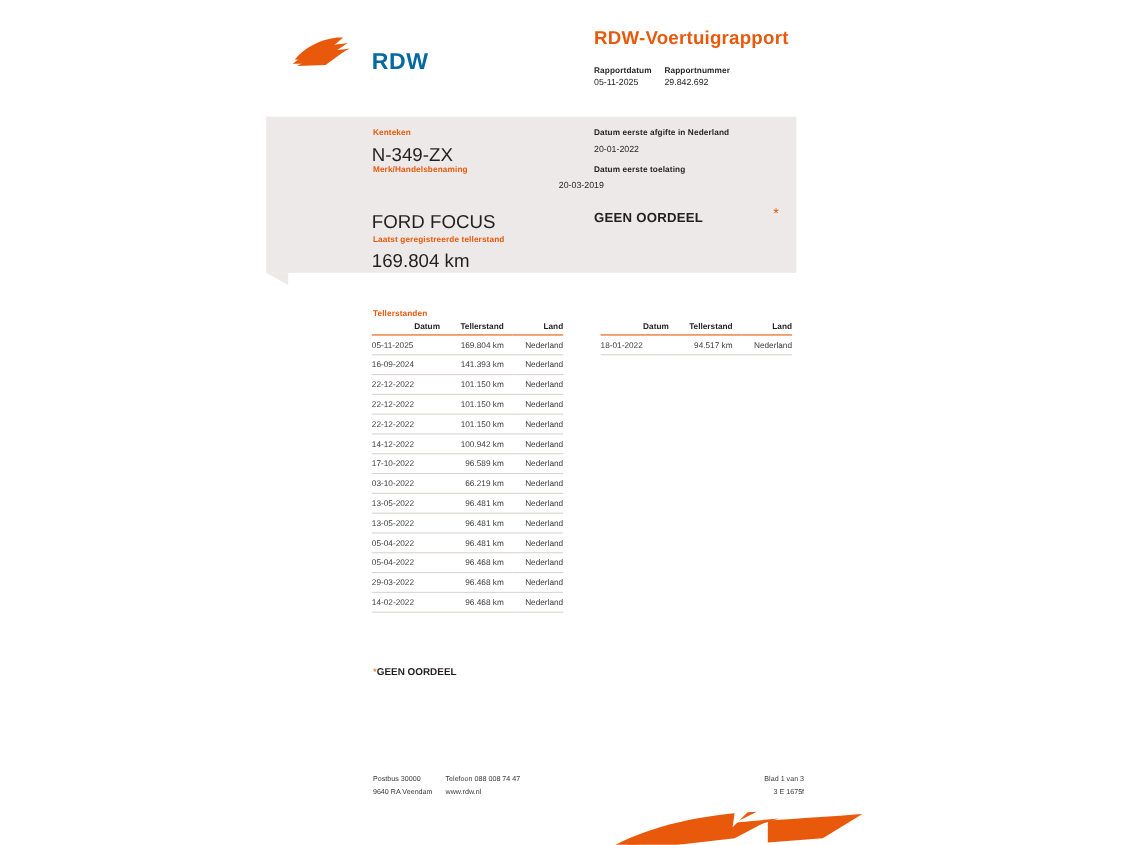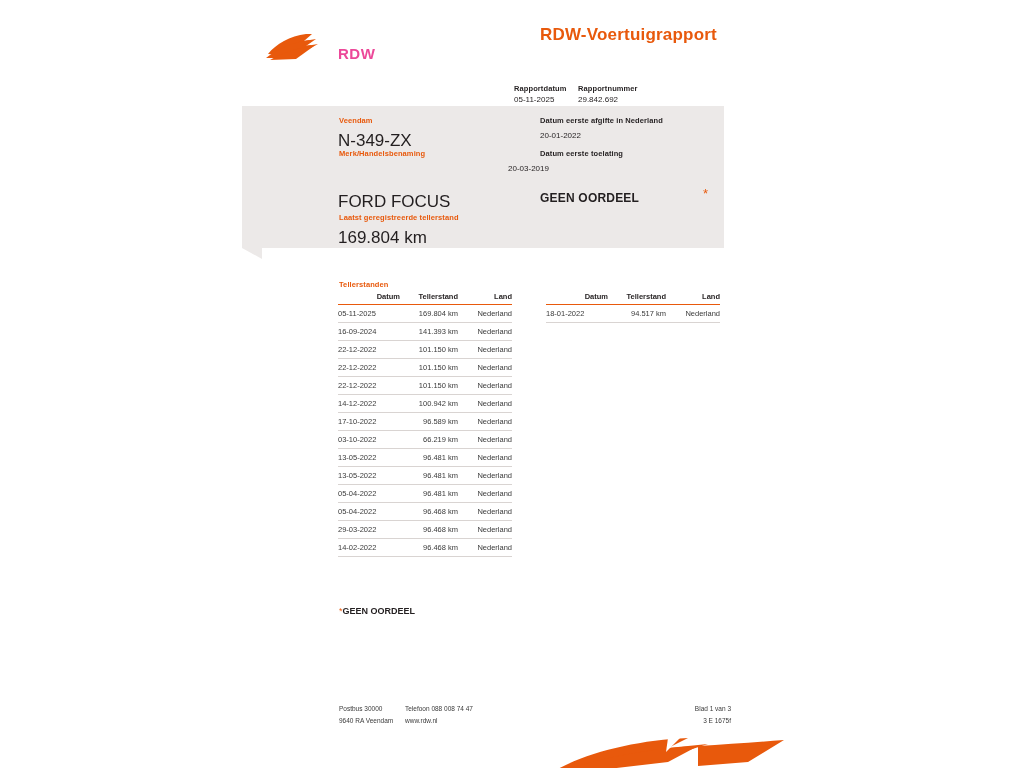--- a/index.html
+++ b/index.html
@@ -32,40 +32,39 @@
   }
   .logo-mark {
     position: absolute;
     left: 0; top: 10px;
     width: 62px; height: 30px;
   }
   .logo-text {
     position: absolute;
     left: 72px;
     top: 23px;
-    font-size: 15px;
+    font-size: 21px;
     font-weight: bold;
     letter-spacing: 0.5px;
-    color: #ec4899;
+    color: #0369a1;
   }
   .report-title {
     position: absolute;
     left: 540px;
     top: 25px;
     font-size: 17px;
     font-weight: bold;
     color: #e8590c;
     letter-spacing: 0.2px;
   }
   .meta-row {
     position: absolute;
-    left: 514px;
+    left: 540px;
     top: 58px;
     width: 300px;
-    margin-top: 25px;
   }
   .meta-col {
     display: inline-block;
     vertical-align: top;
   }
   .meta-col.c1 { width: 64px; }
   .meta-label {
     font-size: 7.5px;
     font-weight: bold;
     color: #231f20;
@@ -279,21 +278,21 @@
       <div class="meta-value">05-11-2025</div>
     </div><div class="meta-col">
       <div class="meta-label">Rapportnummer</div>
       <div class="meta-value">29.842.692</div>
     </div>
   </div>
 
   <div class="panel"></div>
   <div class="panel-notch"></div>
 
-  <div class="field-label pl-kenteken">Veendam</div>
+  <div class="field-label pl-kenteken">Kenteken</div>
   <div class="field-value pv-kenteken">N-349-ZX</div>
 
   <div class="field-label pl-merk">Merk/Handelsbenaming</div>
   <div class="field-value pv-merk">FORD FOCUS</div>
 
   <div class="field-label pl-teller">Laatst geregistreerde tellerstand</div>
   <div class="field-value pv-teller">169.804 km</div>
 
   <div class="field-label-dark pl-afgifte">Datum eerste afgifte in Nederland</div>
   <div class="field-value-small pv-afgifte">20-01-2022</div>

